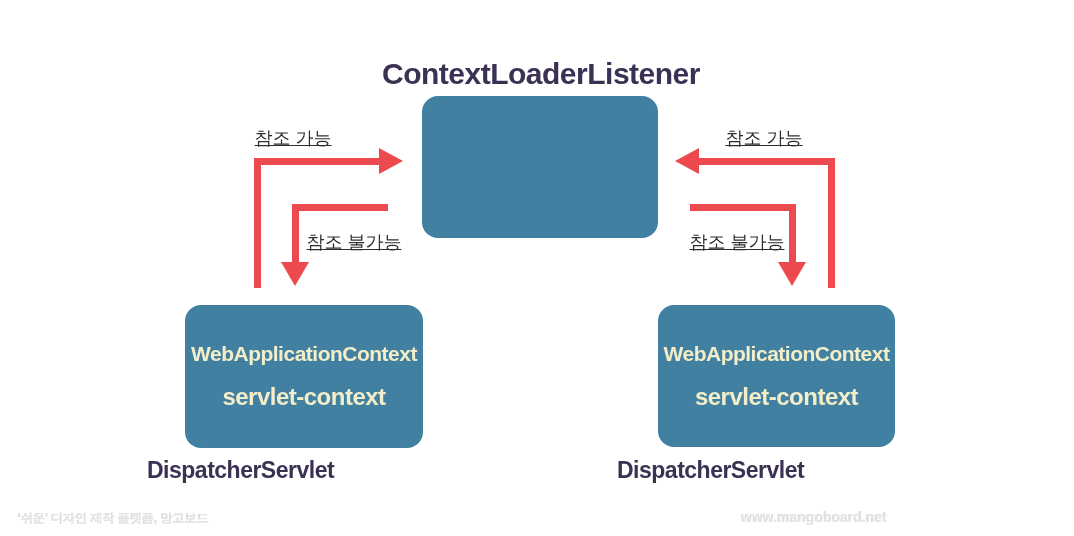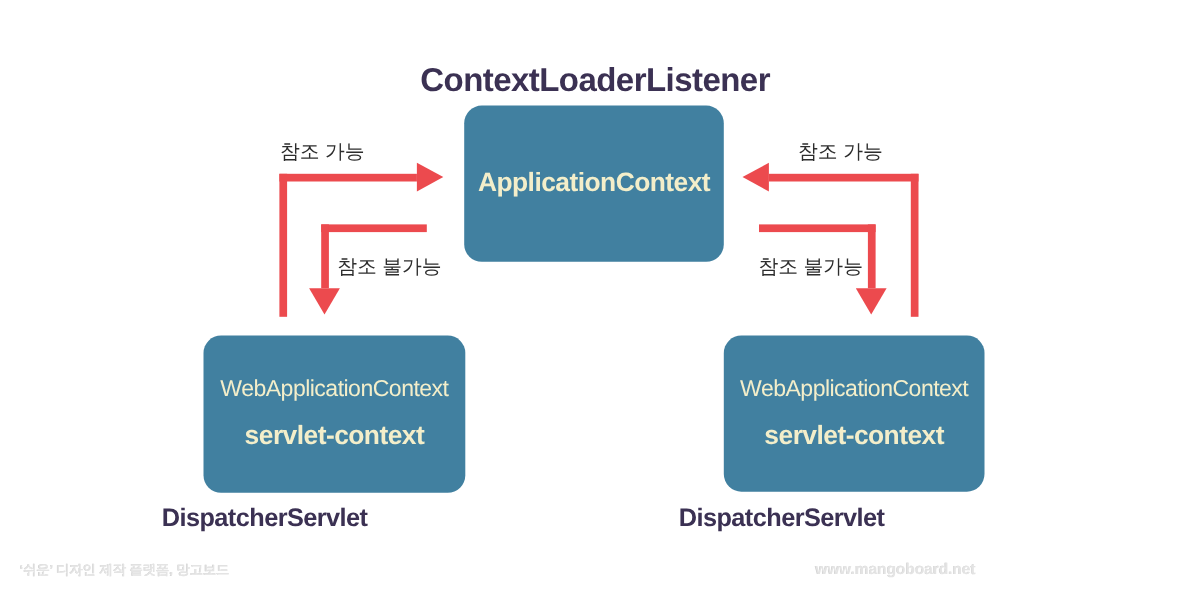--- a/index.html
+++ b/index.html
@@ -35,21 +35,21 @@
     border-radius: 16px;
     display: flex;
     flex-direction: column;
     align-items: center;
     justify-content: center;
     gap: 17px;
     color: var(--box-text);
     text-align: center;
   }
   .root-line { font-size: 24px; font-weight: 700; letter-spacing: -0.5px; }
-  .web-line1 { font-size: 21px; font-weight: 400; letter-spacing: -0.5px; }
+  .web-line1 { font-size: 21px; font-weight: 700; letter-spacing: -0.5px; }
   .web-line2 { font-size: 24px; font-weight: 700; letter-spacing: -0.5px; }
   .caption {
     position: absolute;
     width: 280px;
     font-size: 23px;
     font-weight: 700;
     letter-spacing: -0.5px;
     color: var(--heading-text);
   }
   .hline, .vline { position: absolute; background: var(--arrow); }
@@ -68,41 +68,41 @@
     border-left: 14px solid transparent;
     border-right: 14px solid transparent;
     border-top: 24px solid var(--arrow);
   }
   .arrow-label {
     position: absolute;
     text-align: center;
     font-size: 18px;
     color: var(--label-text);
     white-space: nowrap;
+    text-decoration: underline;
   }
   .watermark {
     position: absolute;
     font-weight: 700;
     color: var(--watermark);
     text-shadow: 1px 1px 0 #ffffff, -0.5px -0.5px 0 #cfcfcf;
     white-space: nowrap;
     text-align: right;
   }
   .watermark-left { left: 18px; top: 510px; font-size: 12px; }
   .watermark-right { right: 14px; top: 509px; font-size: 14px; }
 </style>
 </head>
 <body>
 
 <div class="canvas">
 
   <div class="title">ContextLoaderListener</div>
 
   <div class="ctx-box" style="left:422px;top:96px;width:236px;height:142px;">
-    <div class="root-line">ApplicationContext</div>
   </div>
 
   <div class="vline" style="left:254px;top:158px;width:7px;height:130px;"></div>
   <div class="hline" style="left:254px;top:158px;width:125px;height:7px;"></div>
   <div class="head head-right" style="left:379px;top:148px;"></div>
   <div class="arrow-label" style="left:238px;top:126px;width:110px;">참조 가능</div>
 
   <div class="hline" style="left:292px;top:204px;width:96px;height:7px;"></div>
   <div class="vline" style="left:292px;top:204px;width:7px;height:58px;"></div>
   <div class="head head-down" style="left:281px;top:262px;"></div>

